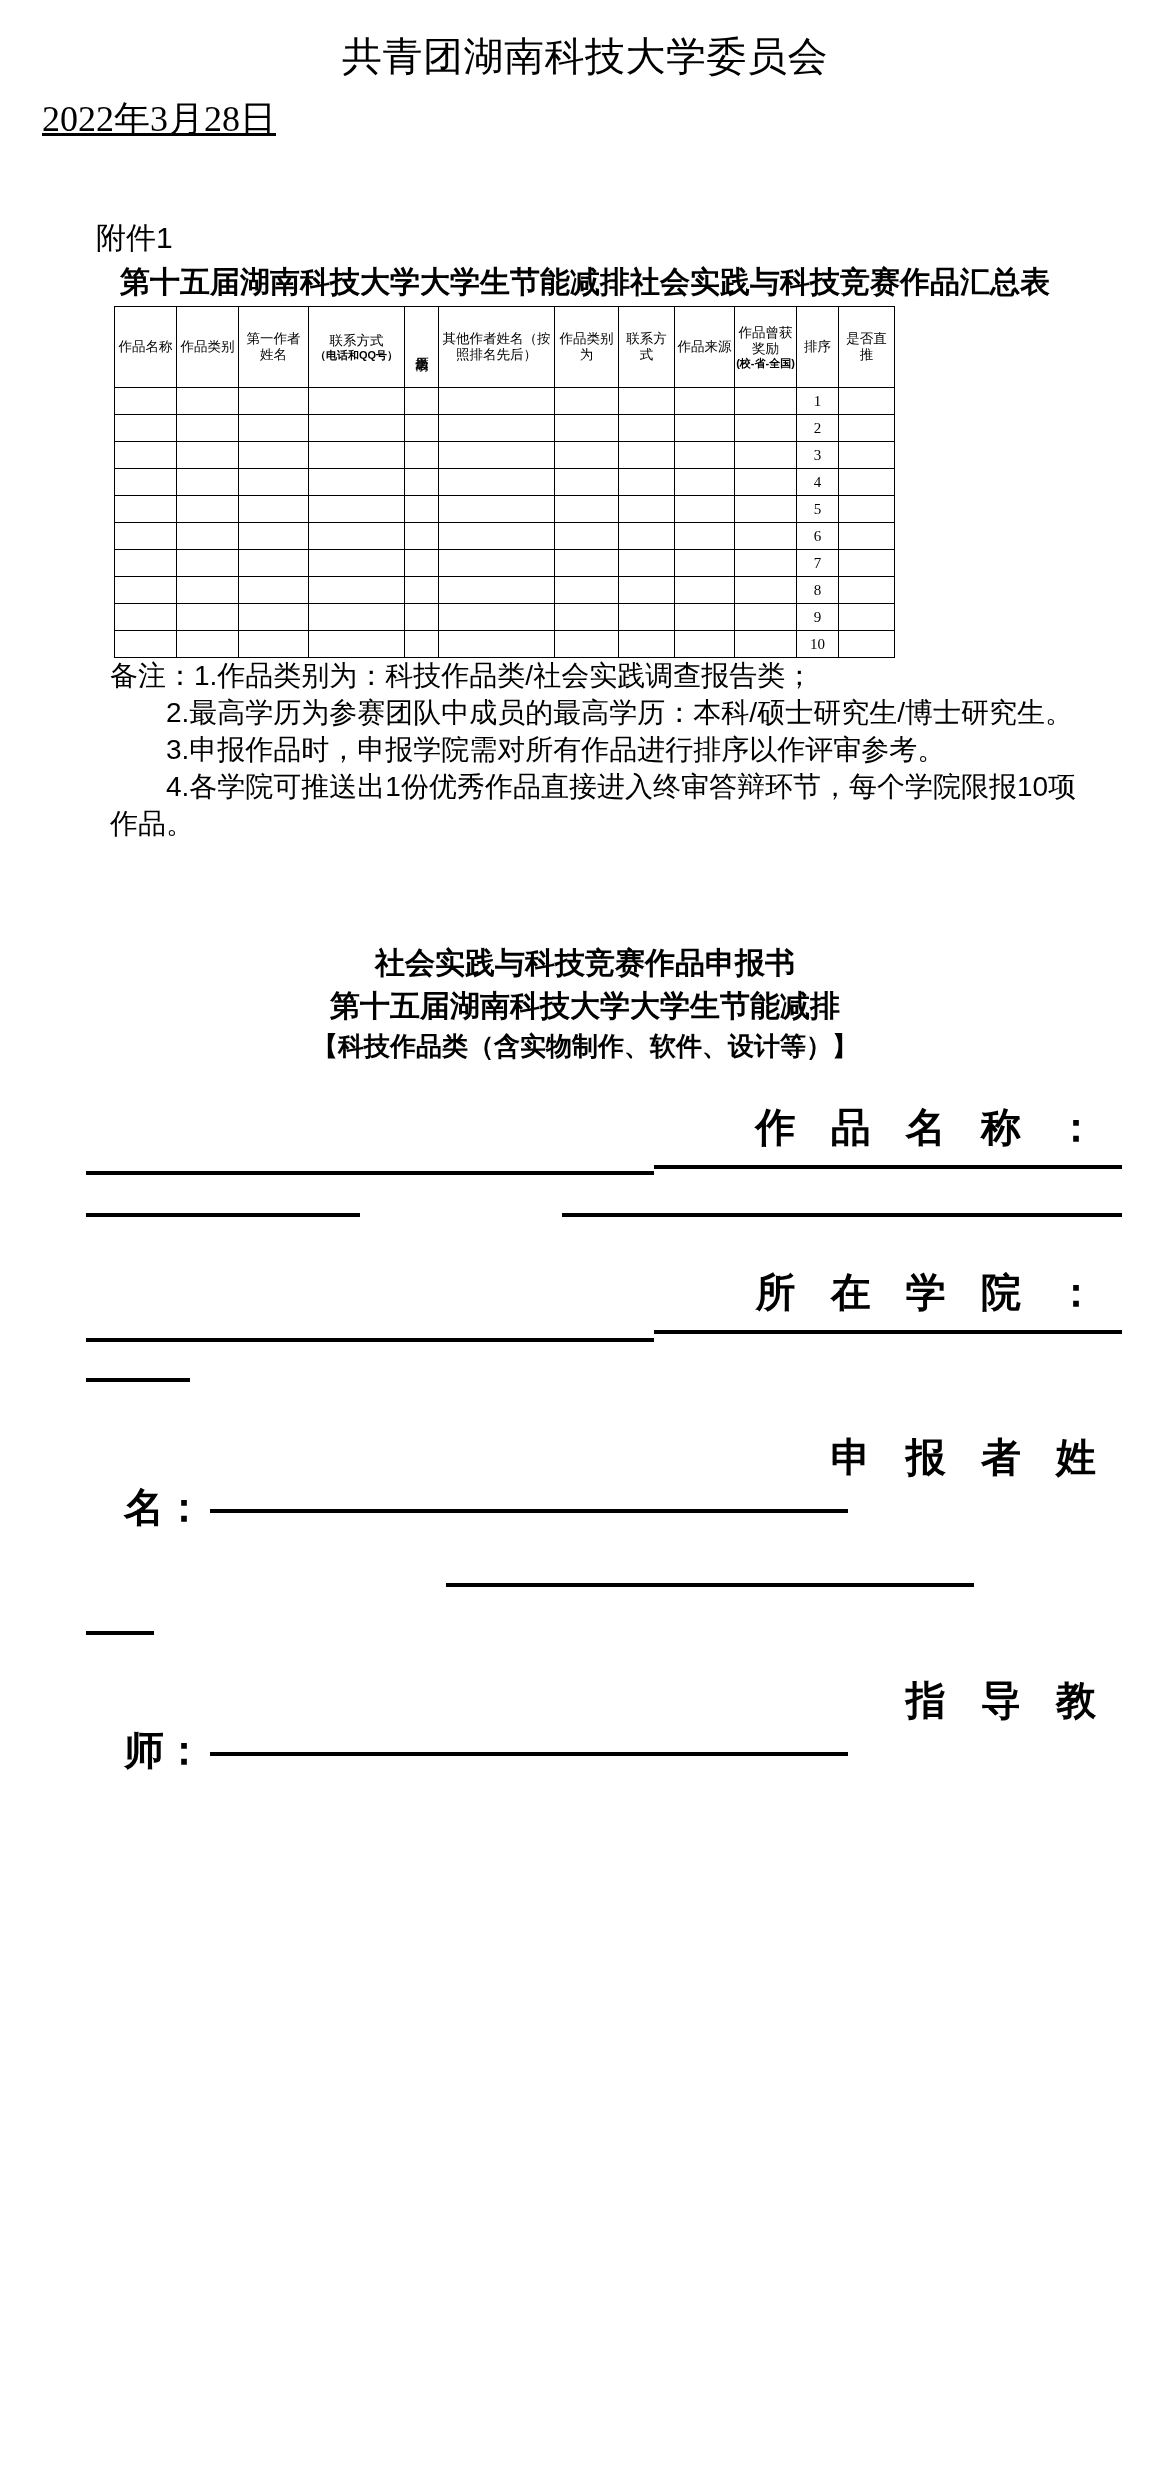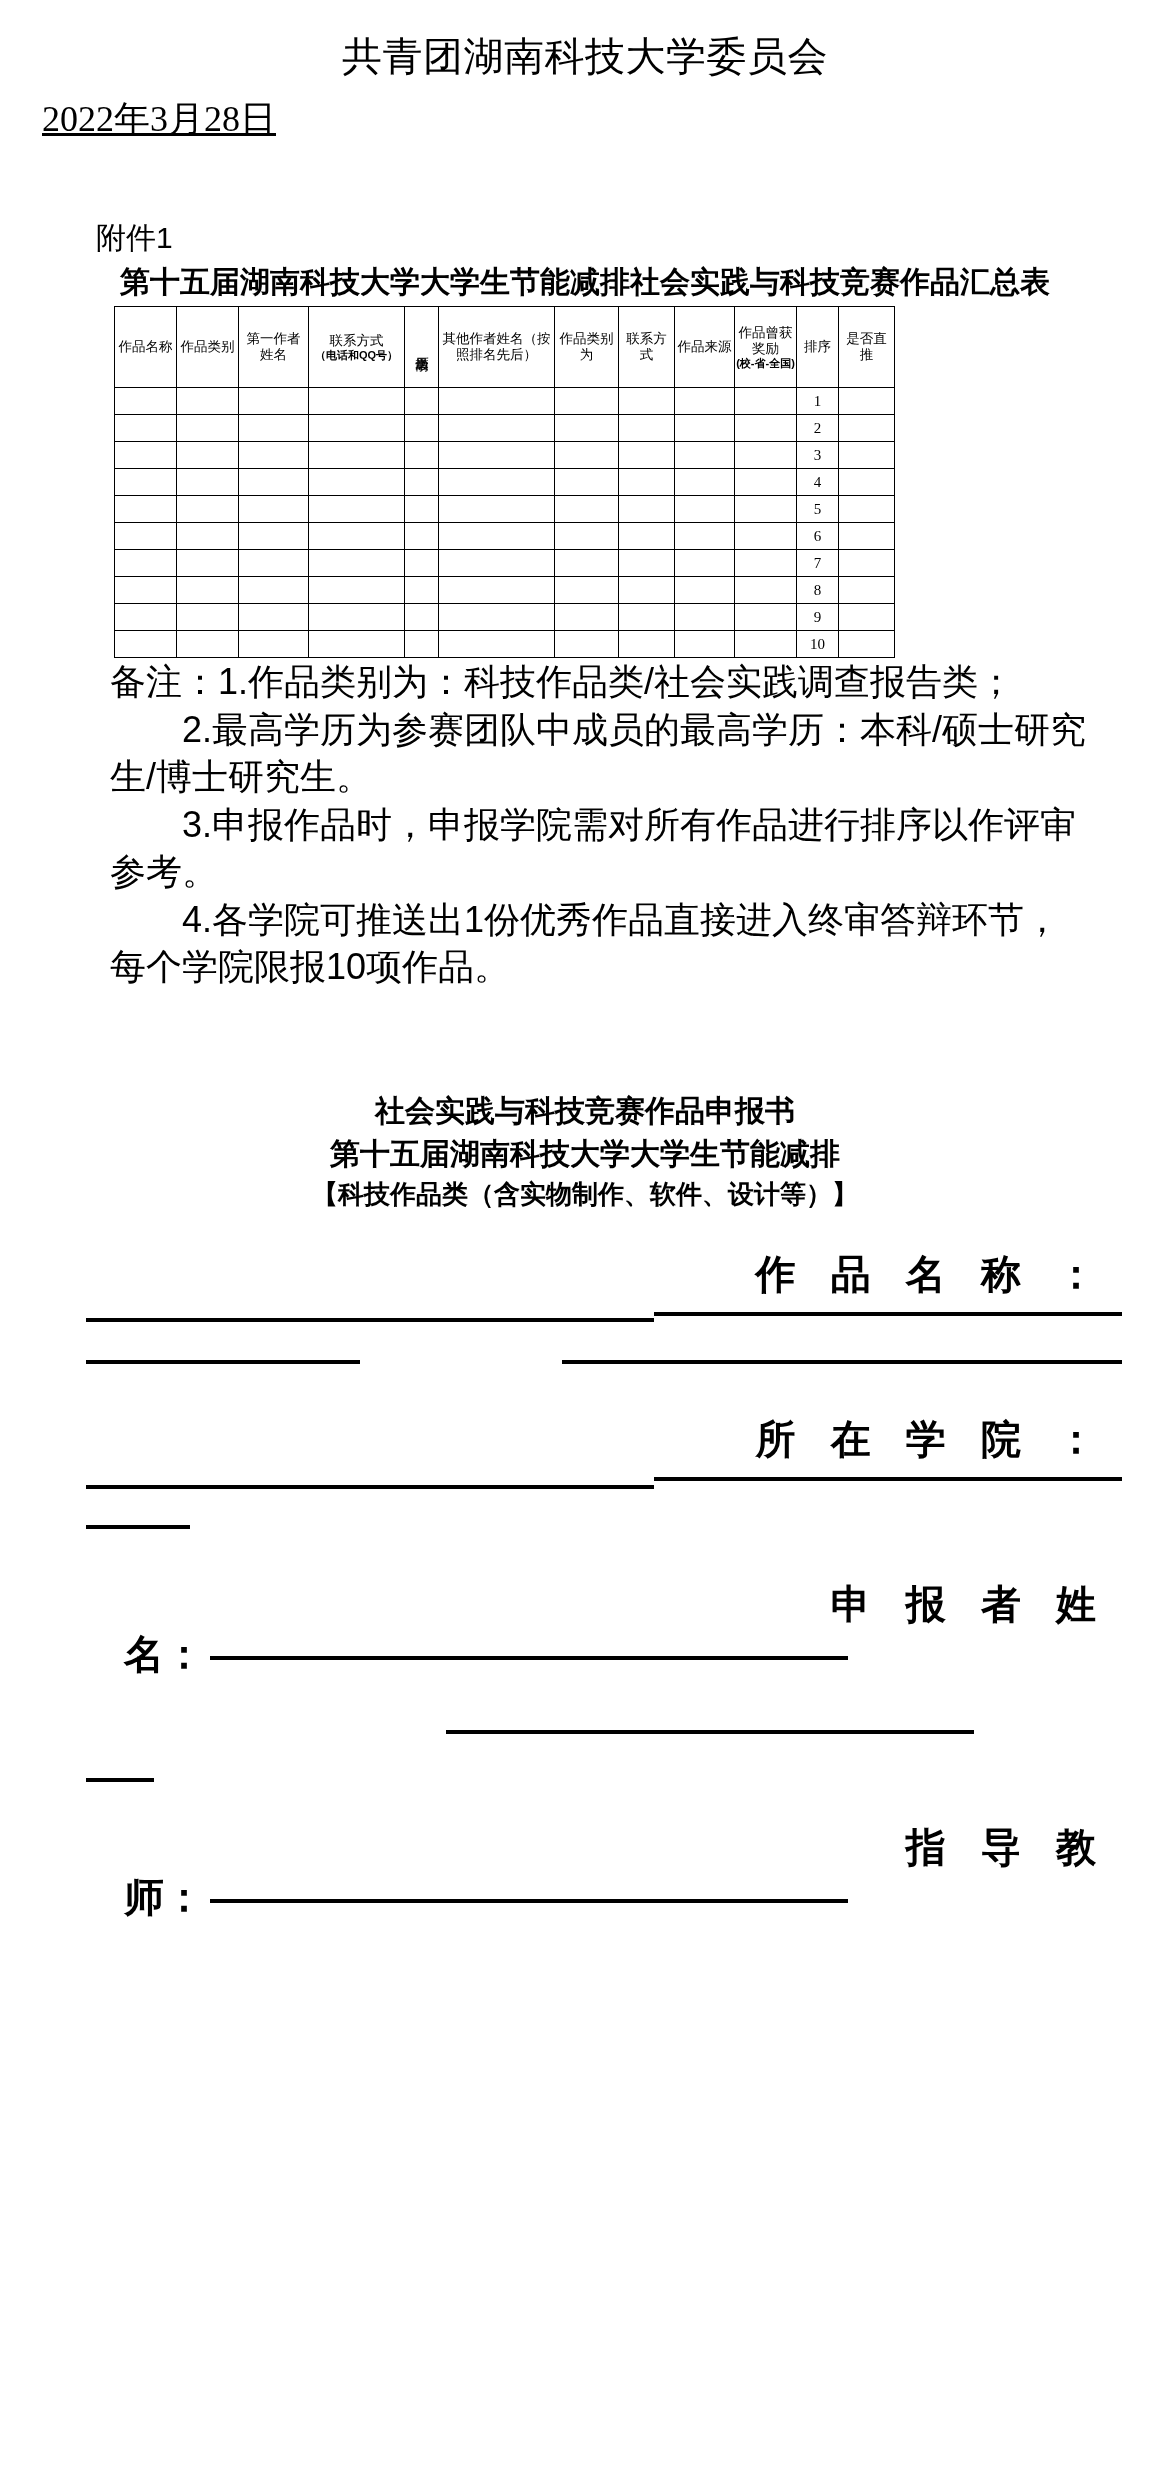--- a/index.html
+++ b/index.html
@@ -101,21 +101,21 @@
   table.summary td {
     height: 26px;
     font-size: 15px;
     font-family: "Liberation Serif", "DejaVu Serif", serif;
   }
   .vcol { writing-mode: vertical-rl; text-orientation: upright; margin: 0 auto; line-height: 1.05; }
 
   
   .notes {
     margin: 0 40px 0 70px;
-    font-size: 36px;
+    font-size: 28px;
     line-height: 1.32;
   }
   .notes p { margin: 0; }
   .notes .ind { text-indent: 2em; }
 
   
   .work-no {
     font-size: 30px;
     margin-left: 74px;
     margin-top: 8px;

